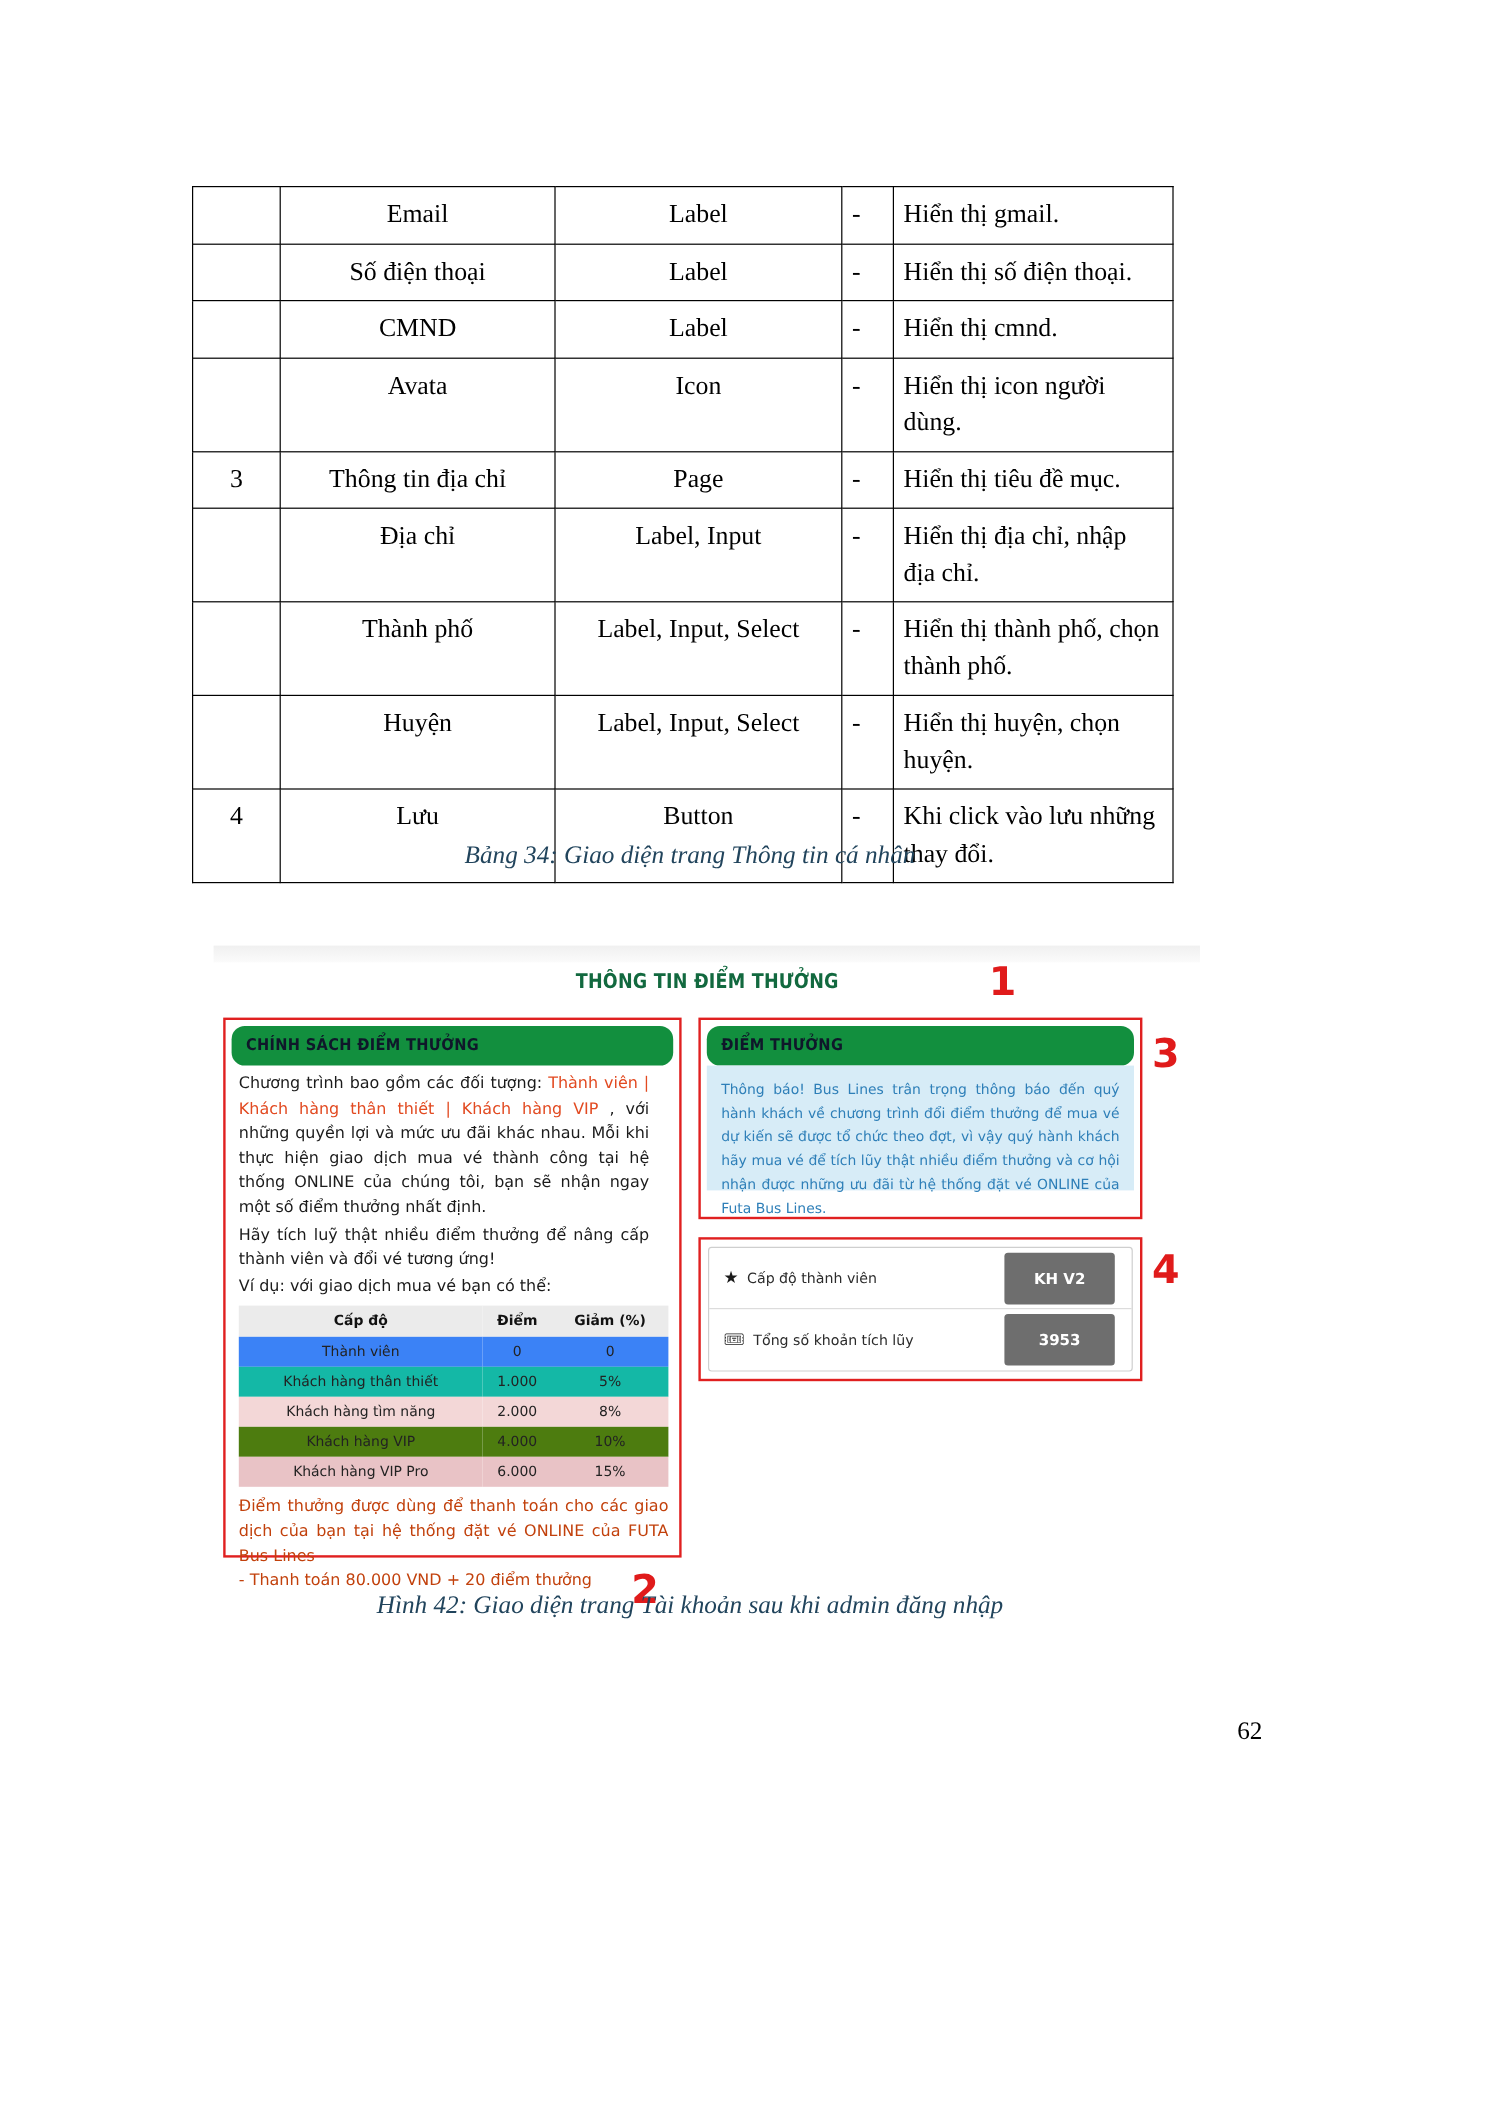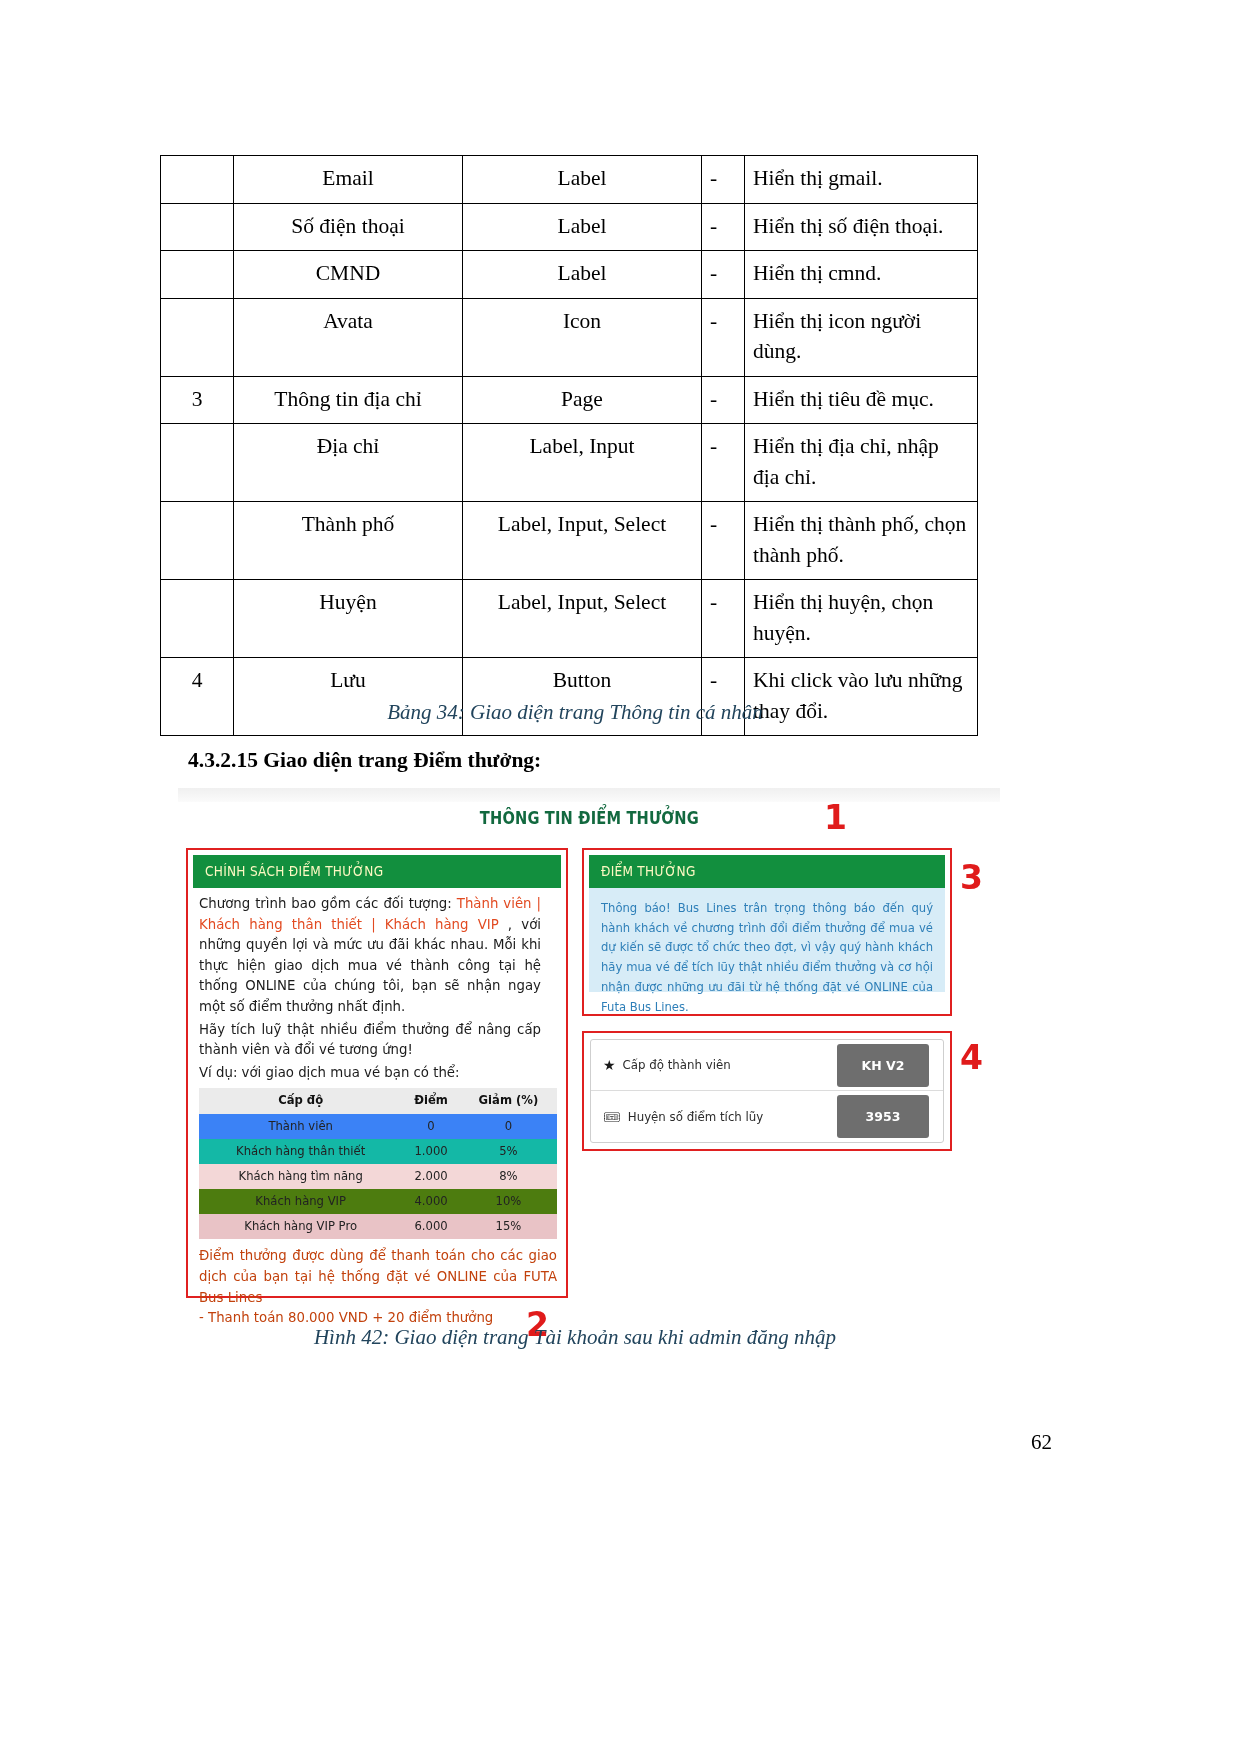--- a/index.html
+++ b/index.html
@@ -143,25 +143,26 @@
   .panel-left {
     position: absolute;
     left: 8px; top: 60px;
     width: 382px;
     height: 450px;
     padding: 5px;
     background: #fff;
   }
   .green-head {
     background: #128f3e;
-    color: #fef9c3;
+    color: #0f172a;
     font-size: 13.5px;
-    font-weight: normal;
+    font-weight: bold;
     letter-spacing: 0.3px;
     padding: 8px 10px 9px 12px;
+    border-radius: 11px;
   }
   .green-head .ttl { display:inline-block; transform: scaleX(0.9); transform-origin:left; }
   .policy-body {
     padding: 6px 4px 2px 6px;
     font-size: 13.3px;
     line-height: 1.55;
     color: #1b1b1b;
     text-align: justify;
   }
   .policy-body p { margin: 0 16px 2px 0; }
@@ -330,21 +331,20 @@
           <td class="c-name">Lưu</td>
           <td class="c-type">Button</td>
           <td class="c-dash">-</td>
           <td class="c-desc">Khi click vào lưu những thay đổi.</td>
         </tr>
       </tbody>
     </table>
   </div>
 
   <div class="table-caption">Bảng 34: Giao diện trang Thông tin cá nhân</div>
-  <div class="section-heading">4.3.2.15 Giao diện trang Điểm thưởng:</div>
 
   <div class="shot">
 
     <div class="shot-topbar"></div>
 
     <div class="shot-title">
       <span class="ttl">THÔNG TIN ĐIỂM THƯỞNG</span>
     </div>
     <div class="marker marker-1">1</div>
 
@@ -414,21 +414,21 @@
         <div class="stat-row div">
           <div class="stat-left">
             <span class="stat-ico">★</span>
             <span class="stat-label">Cấp độ thành viên</span>
           </div>
           <div class="stat-pill">KH V2</div>
         </div>
         <div class="stat-row">
           <div class="stat-left">
             <span class="stat-ico">🎟</span>
-            <span class="stat-label">Huyện số điểm tích lũy</span>
+            <span class="stat-label">Tổng số khoản tích lũy</span>
           </div>
           <div class="stat-pill">3953</div>
         </div>
       </div>
     </div>
     <div class="marker marker-4">4</div>
 
   </div>
 
   <div class="figure-caption">Hình 42: Giao diện trang Tài khoản sau khi admin đăng nhập</div>

